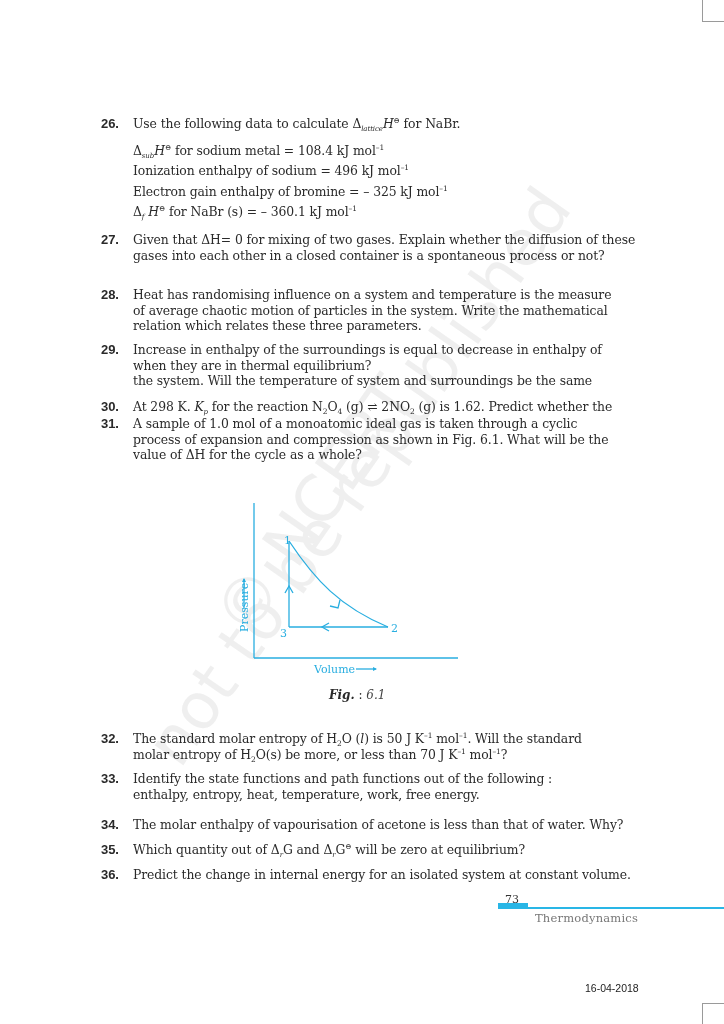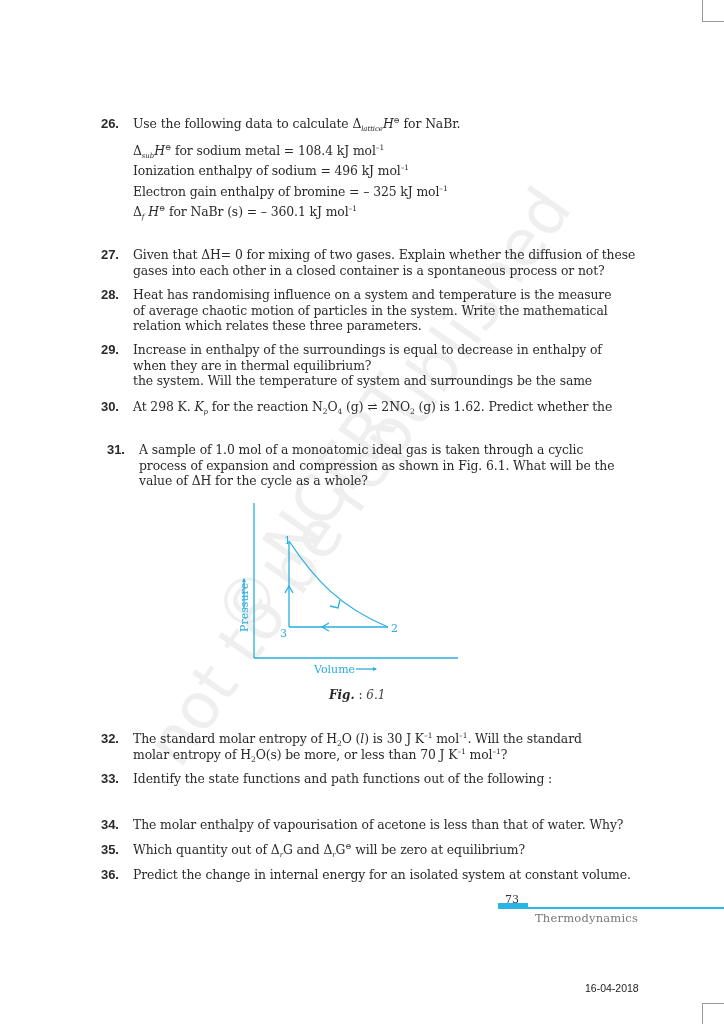--- a/index.html
+++ b/index.html
@@ -77,21 +77,21 @@
     </span>
     <div class="data-lines">
       <span class="line"><span>Δ</span><sub class="sub-i">sub</sub><i>H</i><sup>⊖</sup><span> for sodium metal = 108.4 kJ mol</span><sup>–1</sup></span>
       <span class="line"><span>Ionization enthalpy of sodium = 496 kJ mol</span><sup>–1</sup></span>
       <span class="line"><span>Electron gain enthalpy of bromine = – 325 kJ mol</span><sup>–1</sup></span>
       <span class="line"><span>Δ</span><sub class="sub-i">f</sub><i> H</i><sup>⊖</sup><span> for NaBr (s) = – 360.1 kJ mol</span><sup>–1</sup></span>
     </div>
   </div>
 </div>
 
-<div class="q" style="top:247px;">
+<div class="q" style="top:232px;">
   <span class="num">27.</span>
   <div class="body">
     <span class="line">Given that ΔH= 0 for mixing of two gases. Explain whether the diffusion of these</span>
     <span class="line">gases into each other in a closed container is a spontaneous process or not?</span>
   </div>
 </div>
 
 <div class="q" style="top:287px;">
   <span class="num">28.</span>
   <div class="body">
@@ -110,21 +110,21 @@
   </div>
 </div>
 
 <div class="q" style="top:399px;">
   <span class="num">30.</span>
   <div class="body">
     <span class="line"><span>At 298 K. </span><i>K</i><sub class="sub-i">p</sub><span> for the reaction N</span><sub>2</sub><span>O</span><sub>4</sub><span> (g) ⇌ 2NO</span><sub>2</sub><span> (g) is 1.62. Predict whether the</span></span>
   </div>
 </div>
 
-<div class="q" style="top:442px;margin-left:6px;">
+<div class="q" style="top:416px;">
   <span class="num">31.</span>
   <div class="body">
     <span class="line">A sample of 1.0 mol of a monoatomic ideal gas is taken through a cyclic</span>
     <span class="line">process of expansion and compression as shown in Fig. 6.1. What will be the</span>
     <span class="line">value of ΔH for the cycle as a whole?</span>
   </div>
 </div>
 
 <svg class="diagram" viewBox="0 0 240 190">
   <g stroke="#29aee0" stroke-width="1.3" fill="none">
@@ -156,29 +156,30 @@
   </g>
 </svg>
 
 <div class="fig-caption">
   <b>Fig.</b><span> : </span><span class="n">6.1</span>
 </div>
 
 <div class="q" style="top:731px;">
   <span class="num">32.</span>
   <div class="body">
-    <span class="line"><span>The standard molar entropy of H</span><sub>2</sub><span>O (</span><i>l</i><span>) is 30 J K</span><sup>–1</sup><span> mol</span><sup>–1</sup><span>. Will the standard</span></span>
+    <span class="line"><span>The standard molar entropy of H</span><sub>2</sub><span>O (</span><i>l</i><span>) is 50 J K</span><sup>–1</sup><span> mol</span><sup>–1</sup><span>. Will the standard</span></span>
     <span class="line"><span>molar entropy of H</span><sub>2</sub><span>O(s) be more, or less than 70 J K</span><sup>–1</sup><span> mol</span><sup>–1</sup><span>?</span></span>
   </div>
 </div>
 
 <div class="q" style="top:771px;">
   <span class="num">33.</span>
   <div class="body">
     <span class="line" style="">Identify the state functions and path functions out of the following :</span>
+    <span class="line">enthalpy, entropy, heat, temperature, work, free energy.</span>
   </div>
 </div>
 
 <div class="q" style="top:817px;">
   <span class="num">34.</span>
   <div class="body">
     <span class="line">The molar enthalpy of vapourisation of acetone is less than that of water. Why?</span>
   </div>
 </div>
 

